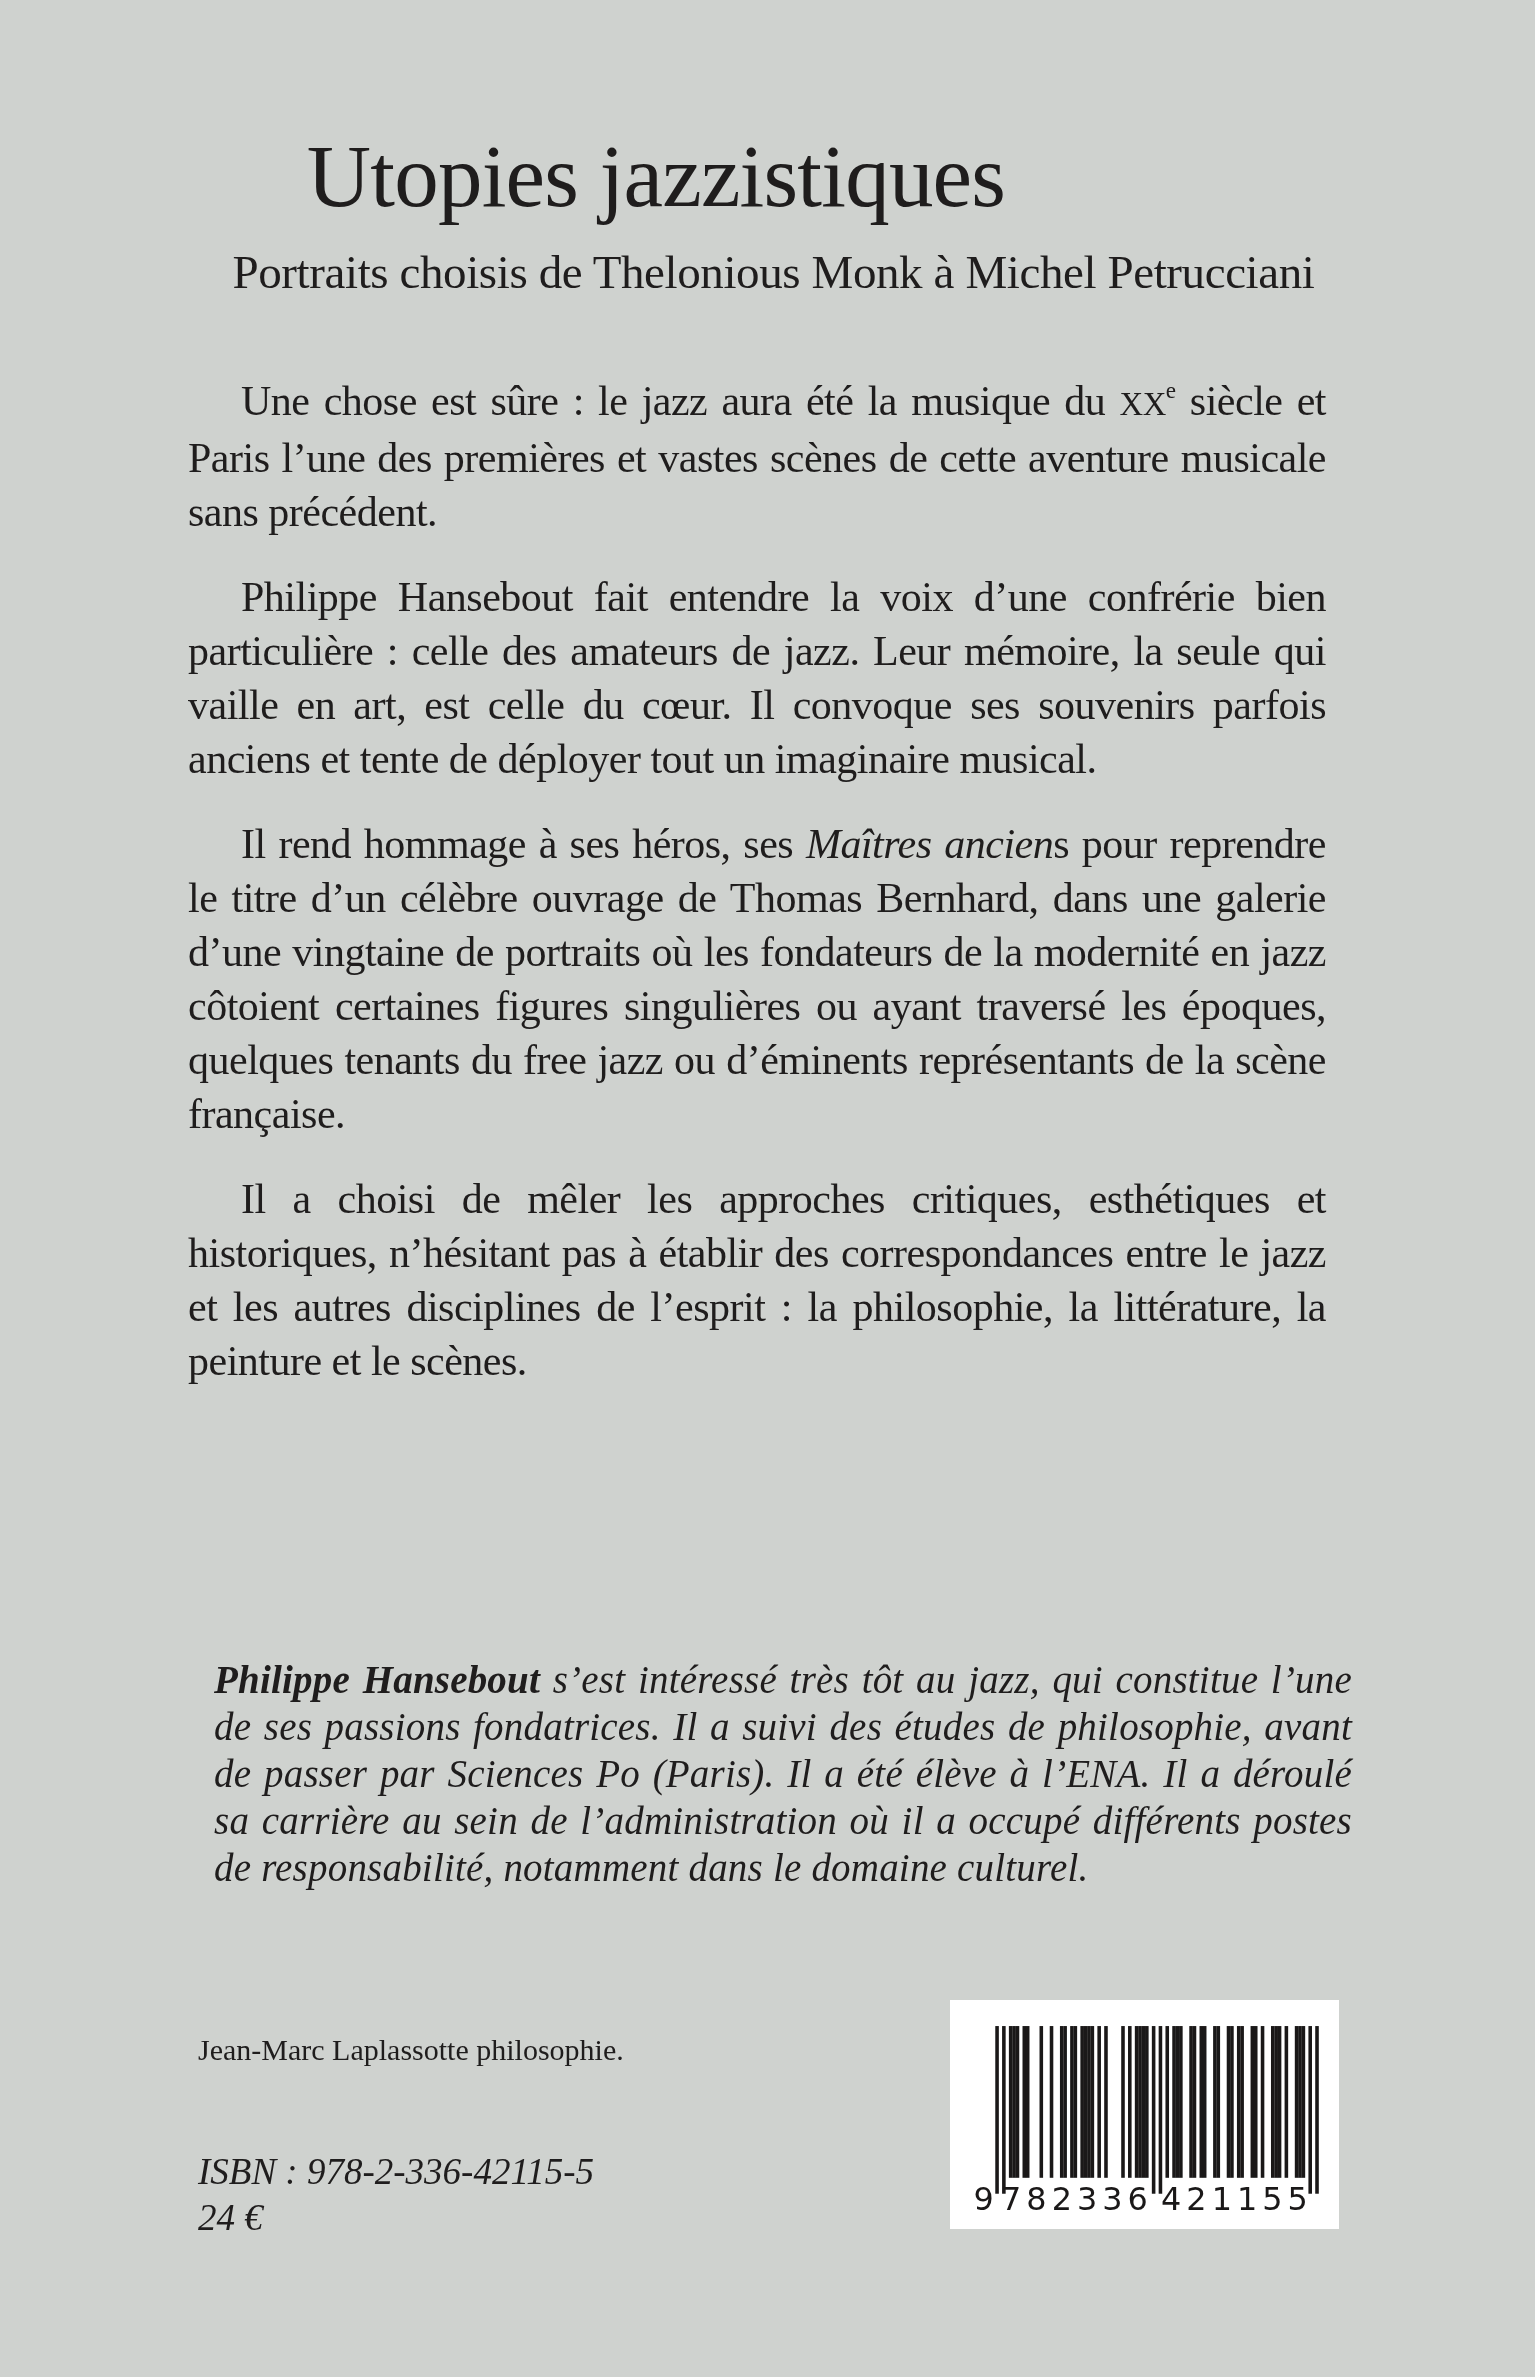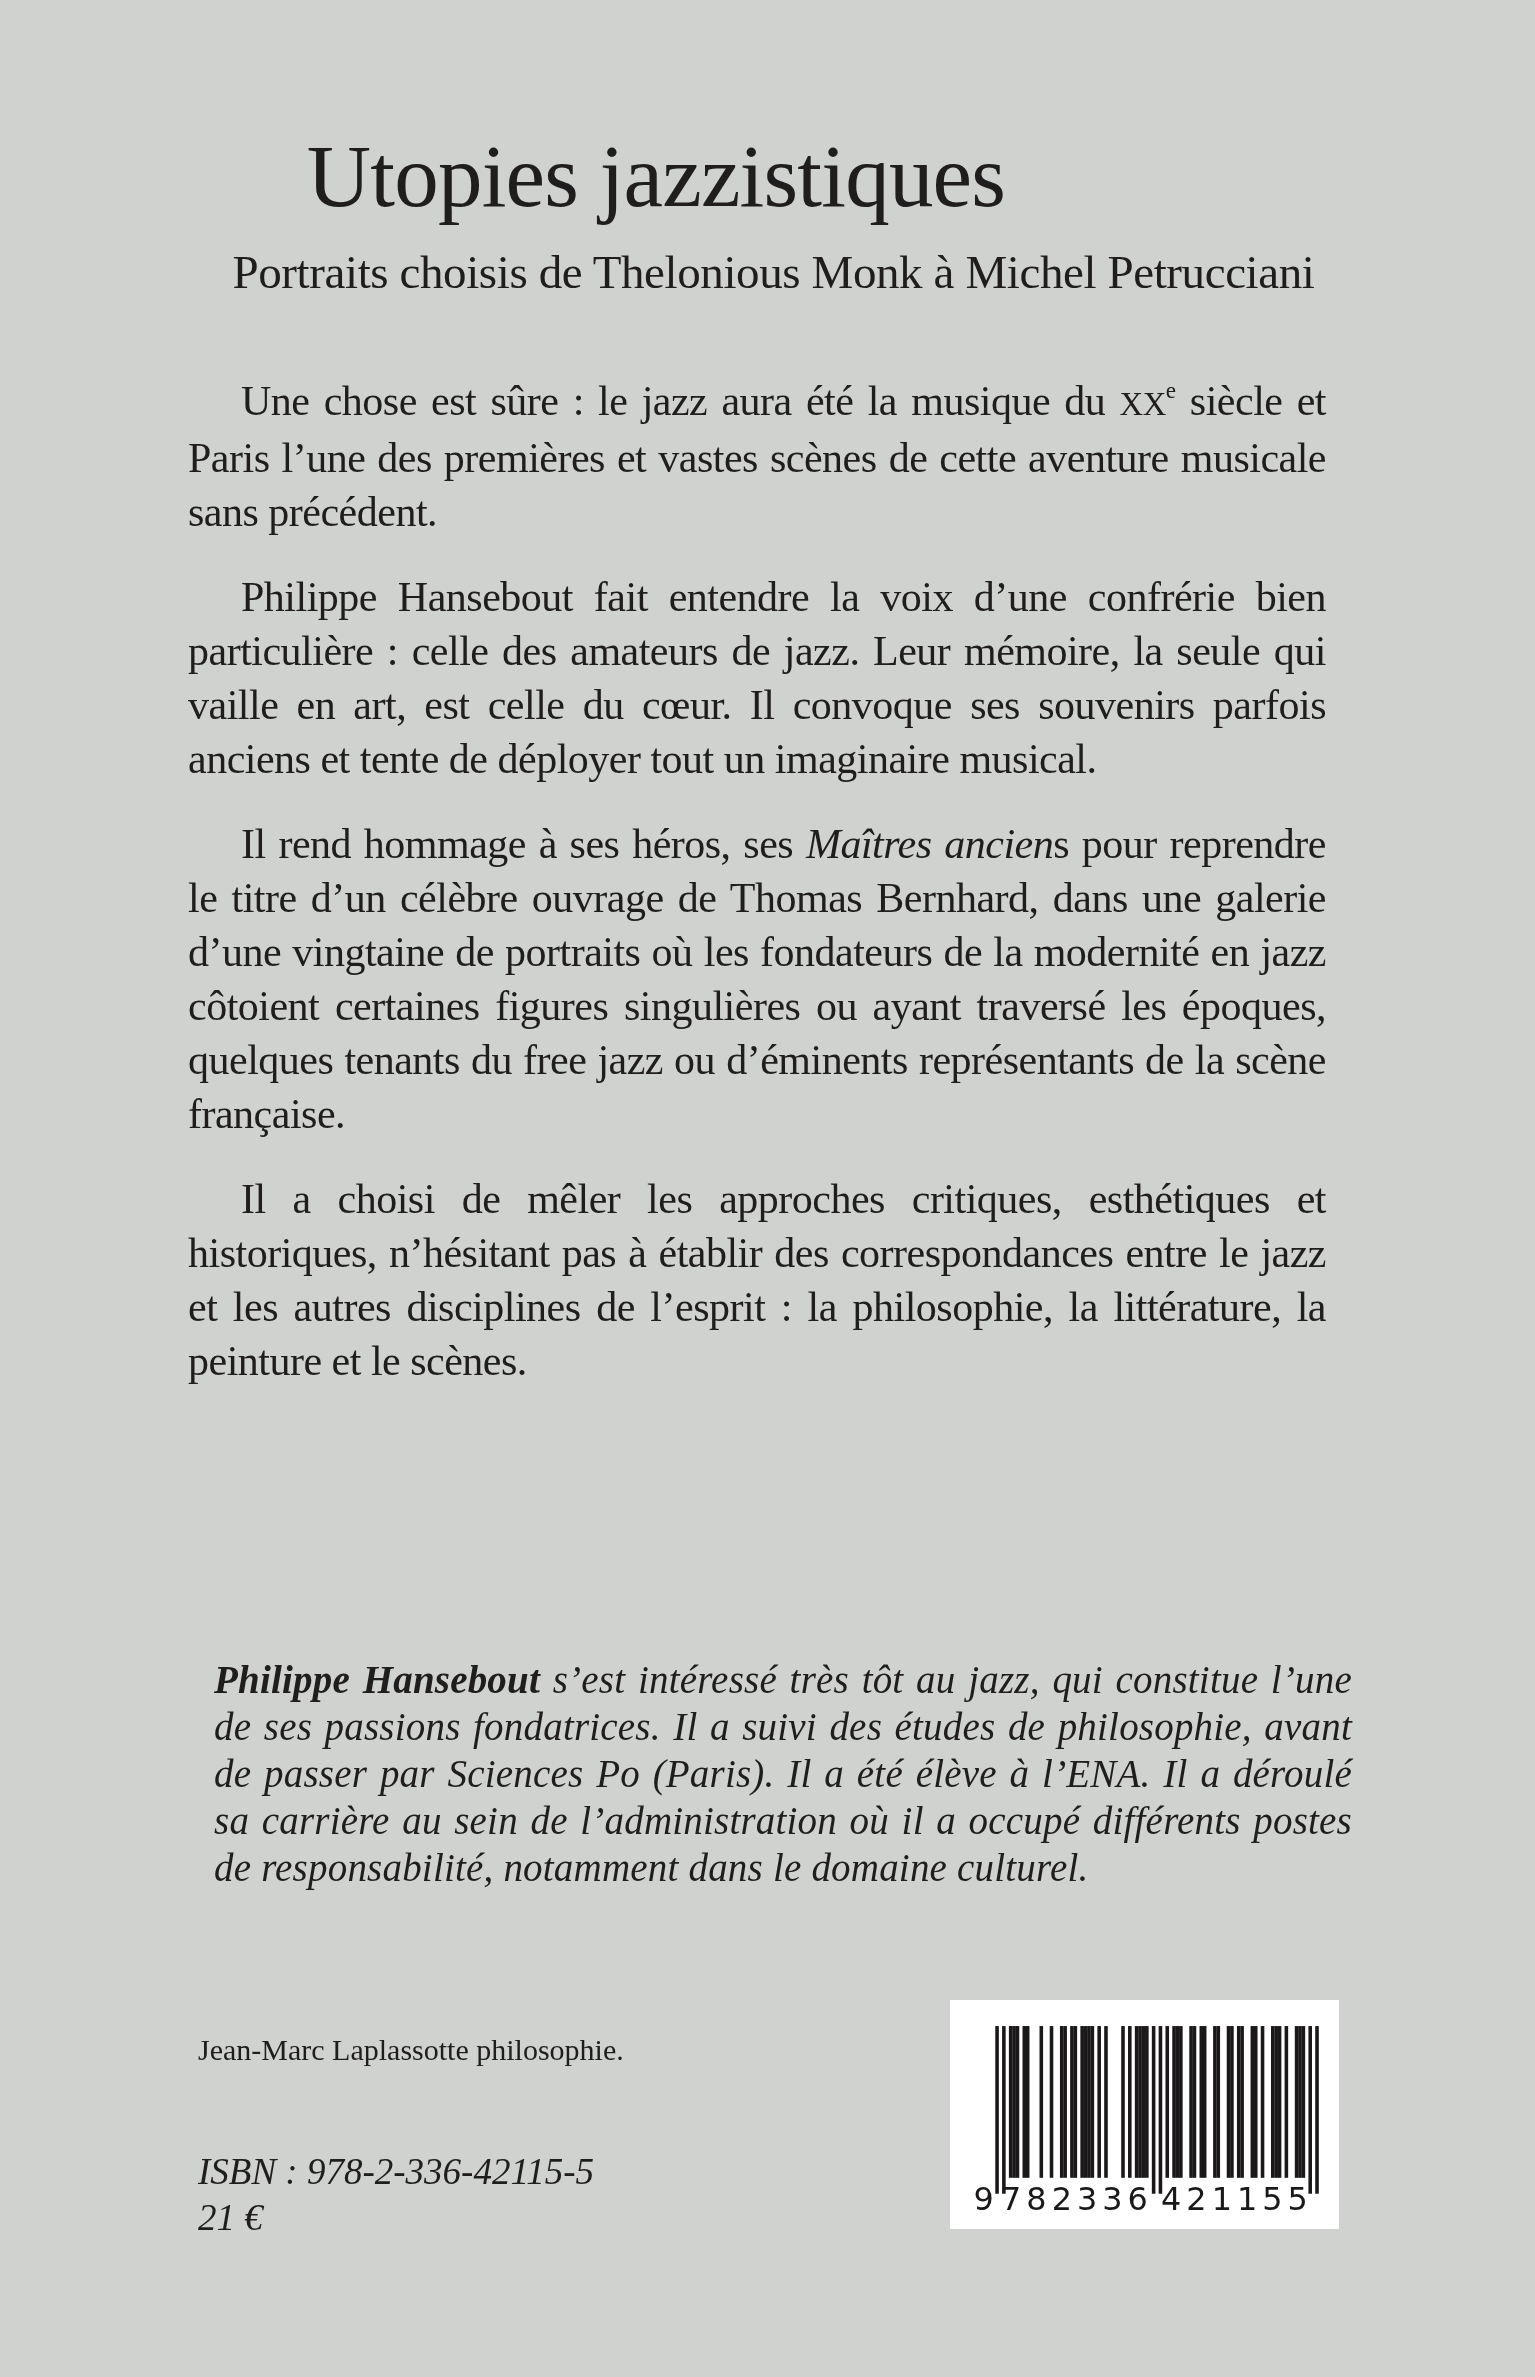--- a/index.html
+++ b/index.html
@@ -77,21 +77,21 @@
 </div>
 
 <p id="bio" class="abs"><b>Philippe Hansebout</b><span> s’est intéressé très tôt au jazz, qui constitue l’une de ses passions fondatrices. Il a suivi des études de philosophie, avant de passer par Sciences Po (Paris). Il a été élève à l’ENA. Il a déroulé sa carrière au sein de l’administration où il a occupé différents postes de responsabilité, notamment dans le domaine culturel.</span></p>
 
 <div id="credits" class="abs">
   <div>Jean-Marc Laplassotte philosophie.</div>
 </div>
 
 <div id="pubinfo" class="abs">
   <div>ISBN : 978-2-336-42115-5</div>
-  <div>21 €</div>
+  <div>24 €</div>
 </div>
 
 <div id="barcode" class="abs">
   <svg id="barcode-svg" width="389" height="229" viewBox="0 0 464 273">
       <rect x="54.00" y="31" width="4.26" height="200" fill="#1a1818"></rect>
       <rect x="62.12" y="31" width="4.26" height="200" fill="#1a1818"></rect>
       <rect x="70.24" y="31" width="4.26" height="181" fill="#1a1818"></rect>
       <rect x="74.30" y="31" width="4.26" height="181" fill="#1a1818"></rect>
       <rect x="78.36" y="31" width="4.26" height="181" fill="#1a1818"></rect>
       <rect x="86.48" y="31" width="4.26" height="181" fill="#1a1818"></rect>

